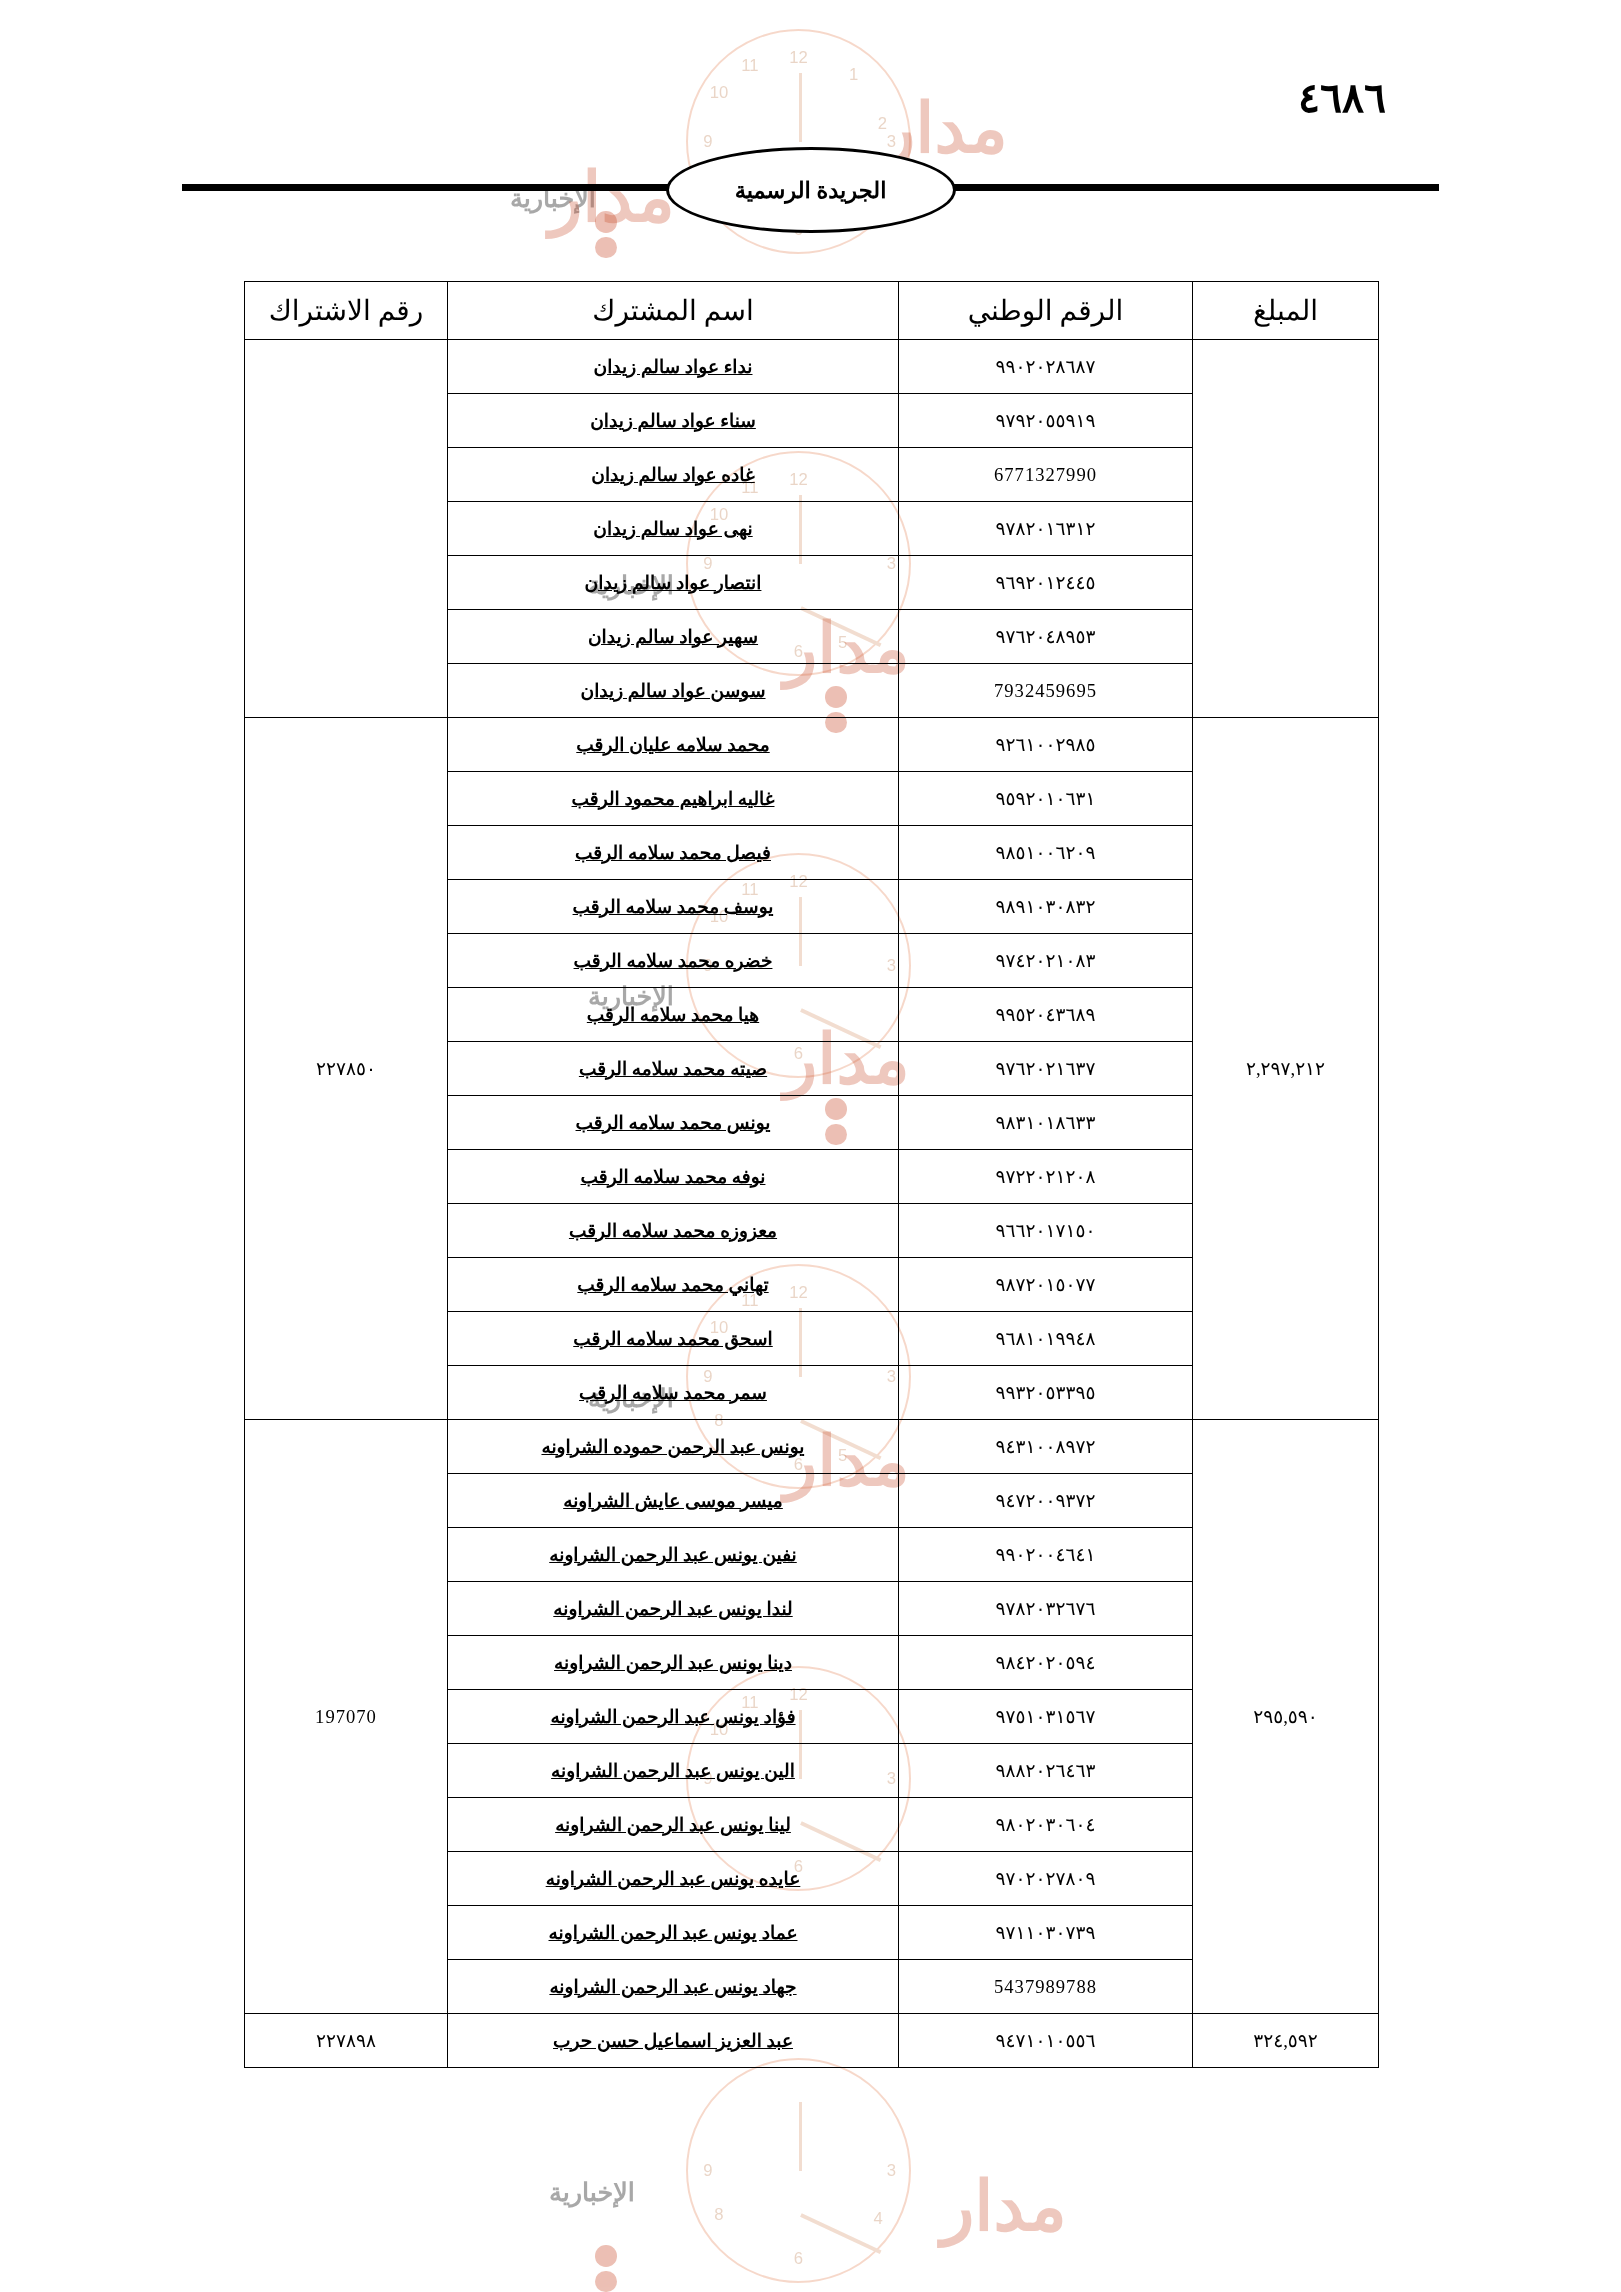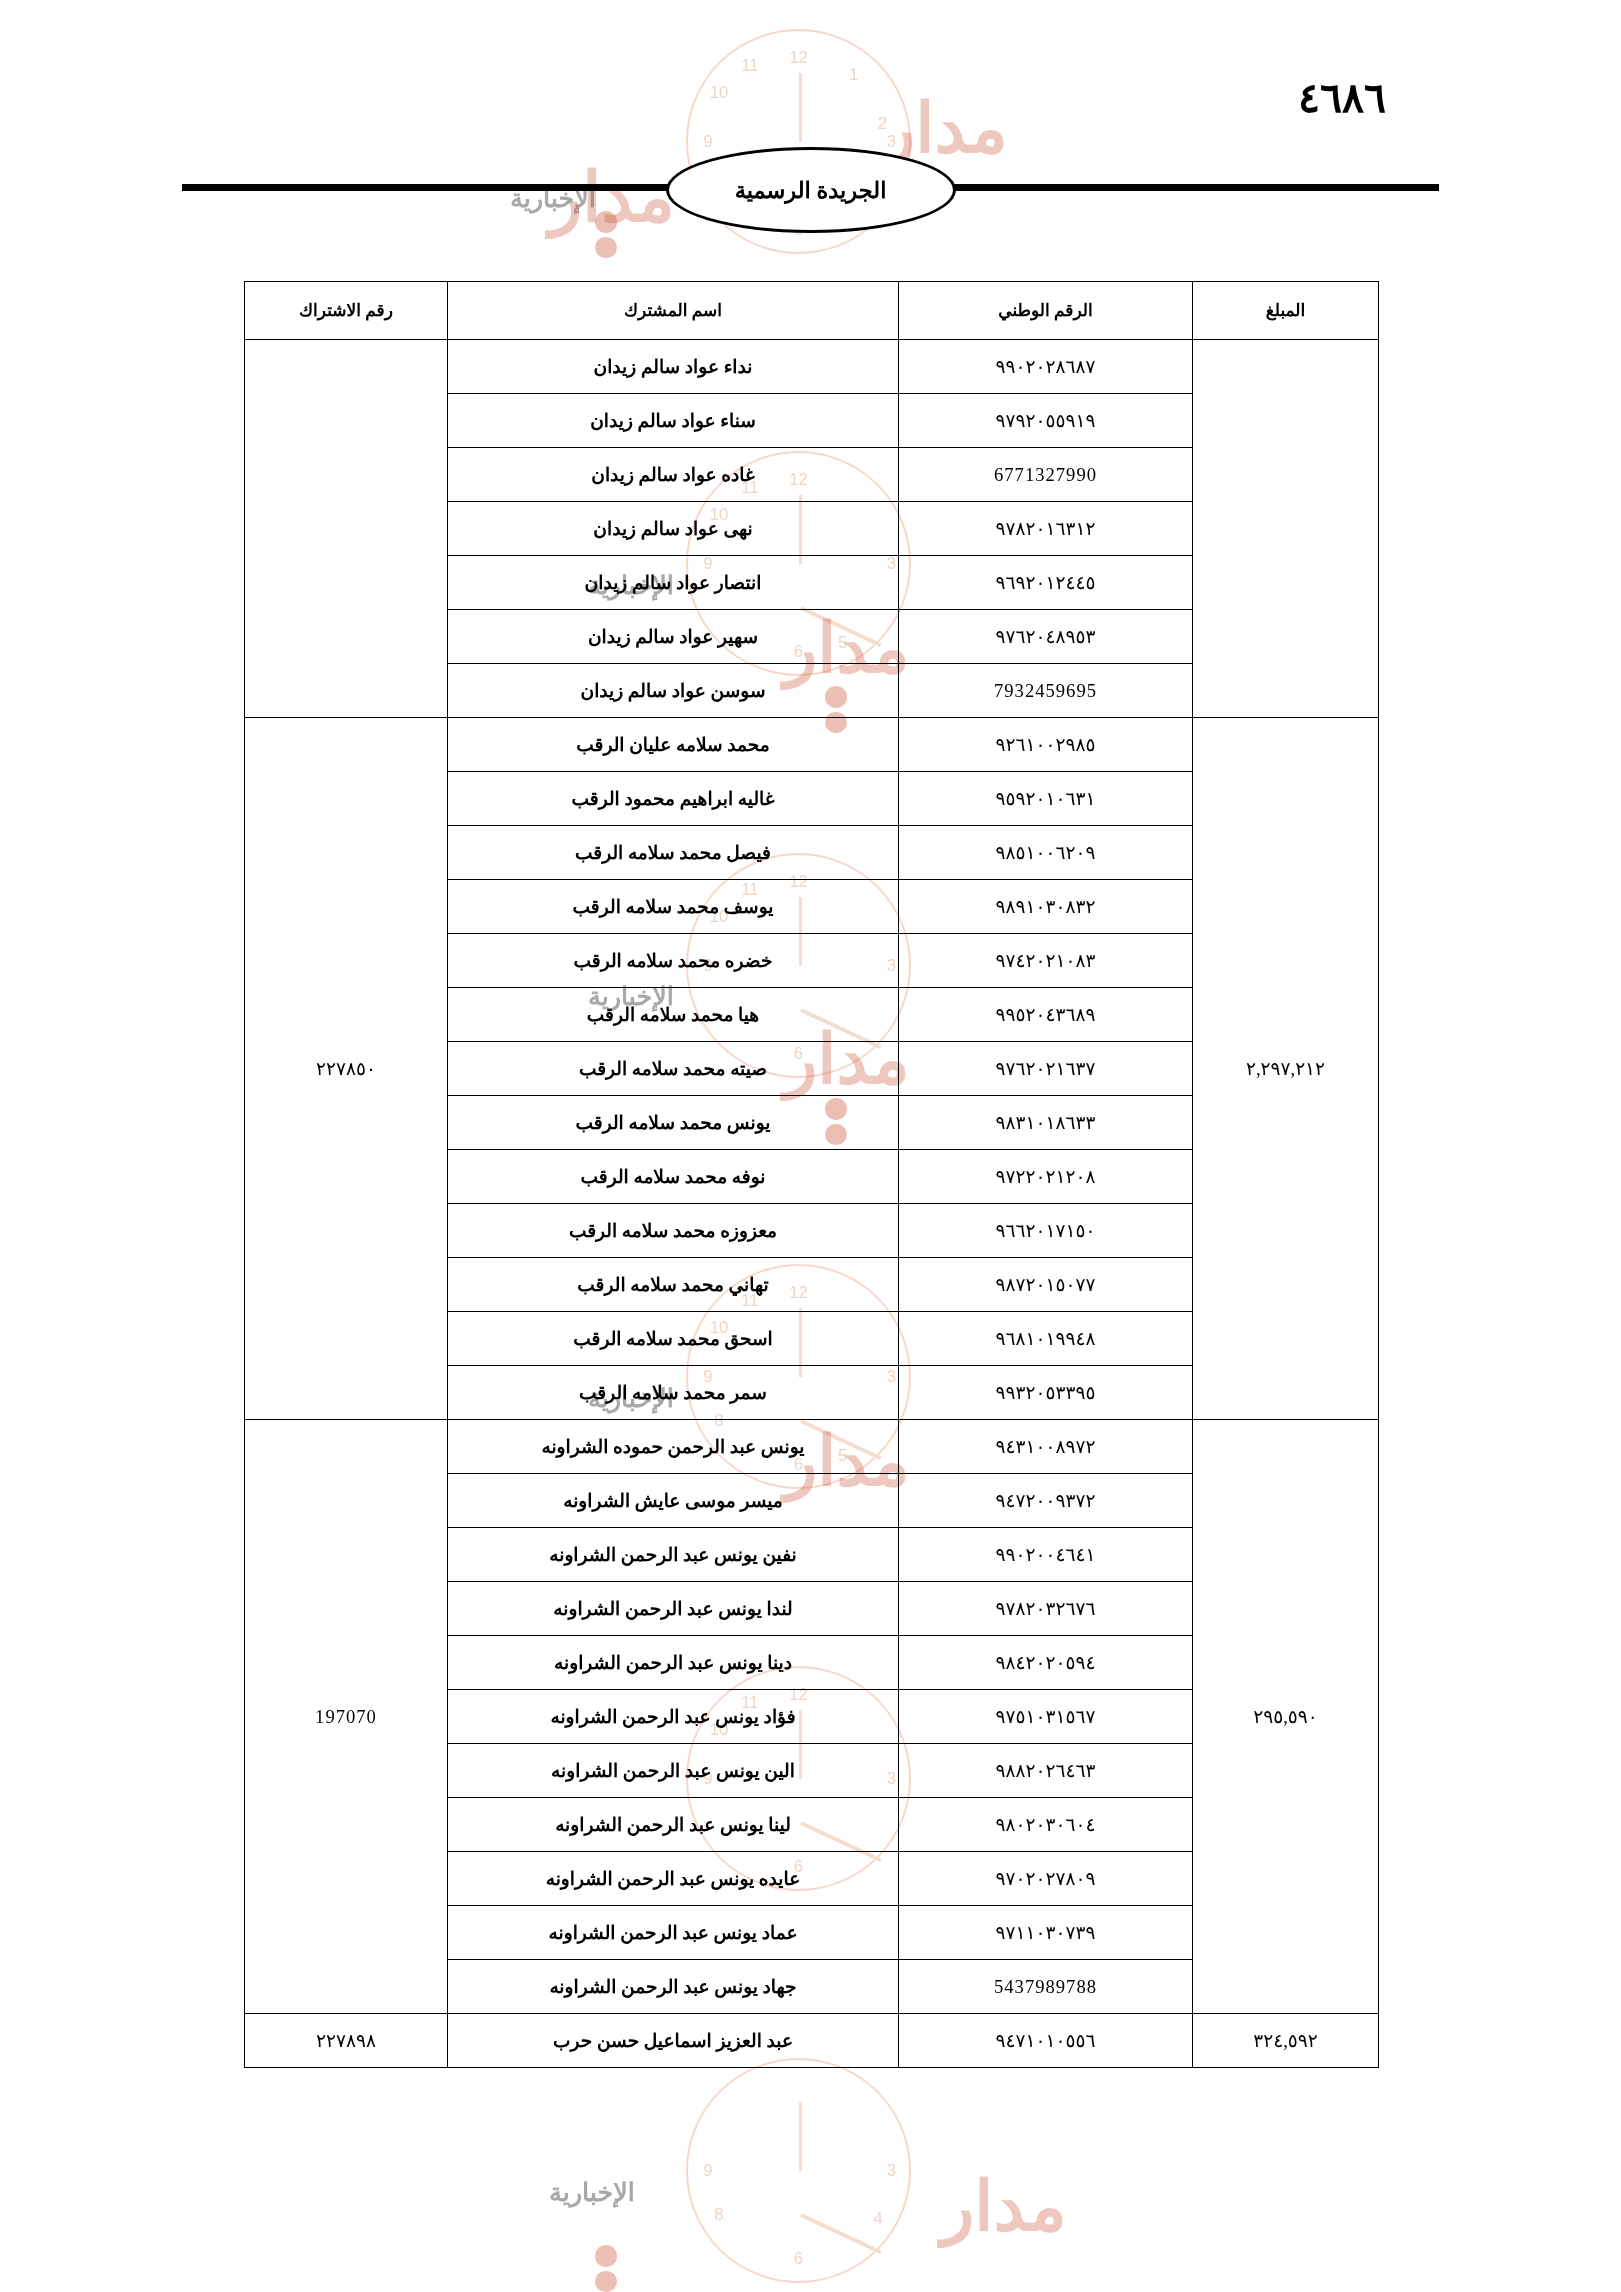--- a/index.html
+++ b/index.html
@@ -137,34 +137,35 @@
   table.main td {
     border: 1.5px solid #000;
     text-align: center;
     vertical-align: middle;
     font-size: 18.6px;
     padding: 0;
     background: transparent;
   }
   table.main th {
     height: 57px;
-    font-weight: bold;
-    font-size: 17px;
+    font-weight: normal;
+    font-size: 28px;
   }
   table.main td {
     height: 53px;
   }
   col.c-amount { width: 186px; }
   col.c-nat    { width: 294px; }
   col.c-name   { width: 451px; }
   col.c-sub    { width: 203px; }
 
   td.name-cell {
     font-weight: bold;
     font-size: 19.6px;
+    text-decoration: underline;
   }
   td.nat-cell {
     font-size: 19.6px;
     letter-spacing: 1px;
   }
   td.amount-cell,
   td.sub-cell {
     font-size: 20.6px;
     font-weight: normal;
     letter-spacing: 1px;

